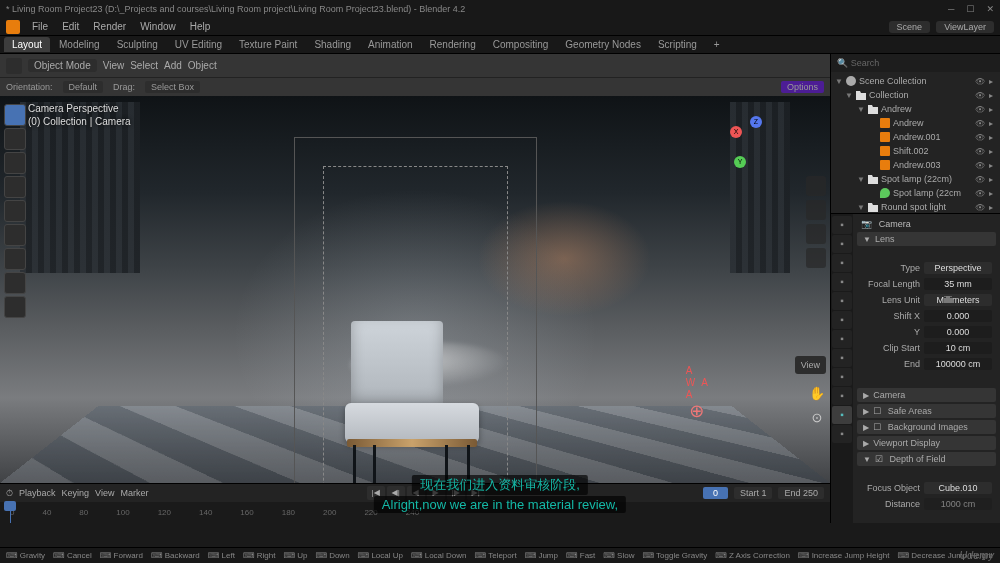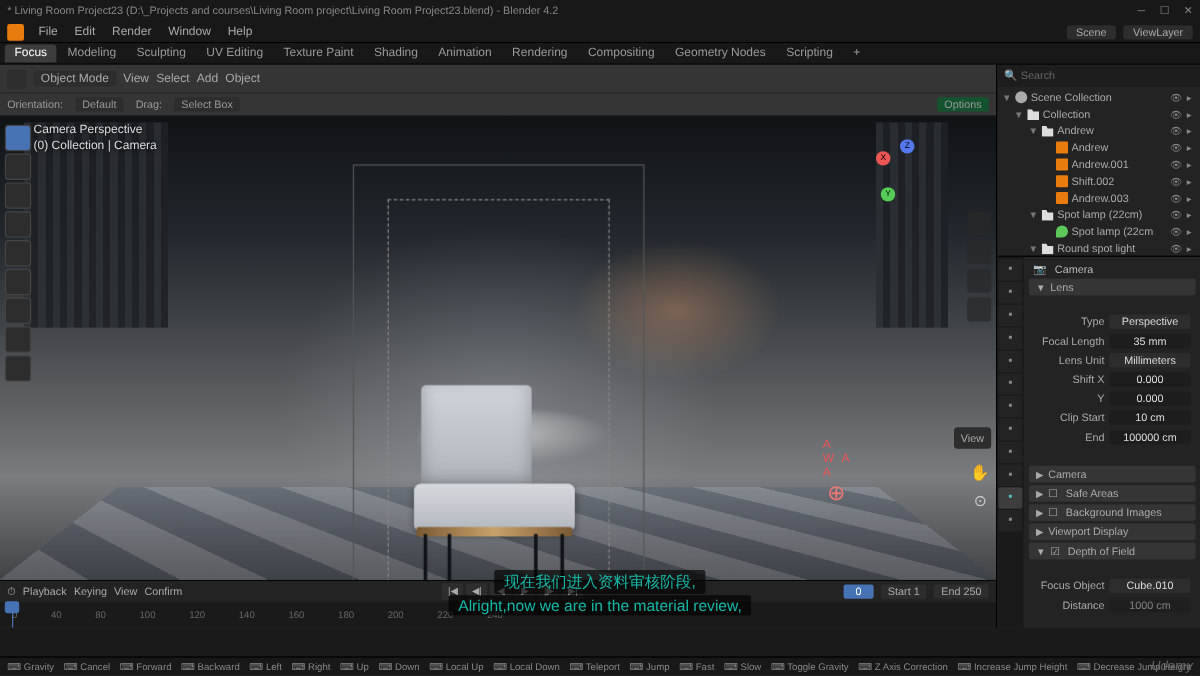--- a/index.html
+++ b/index.html
@@ -159,21 +159,21 @@
   <span>Render</span>
   <span>Window</span>
   <span>Help</span>
   <div class="right">
     <span class="btn">Scene</span>
     <span class="btn">ViewLayer</span>
   </div>
 </div>
 
 <div class="workspace-tabs">
-  <span class="active">Focus</span>
+  <span class="active">Layout</span>
   <span>Modeling</span>
   <span>Sculpting</span>
   <span>UV Editing</span>
   <span>Texture Paint</span>
   <span>Shading</span>
   <span>Animation</span>
   <span>Rendering</span>
   <span>Compositing</span>
   <span>Geometry Nodes</span>
   <span>Scripting</span>
@@ -190,21 +190,21 @@
       <span>Select</span>
       <span>Add</span>
       <span>Object</span>
     </div>
     <div class="vp-subheader">
       <span>Orientation:</span>
       <span class="mode" style="background:#2d2d2d;padding:1px 6px;border-radius:2px">Default</span>
       <span>Drag:</span>
       <span class="mode" style="background:#2d2d2d;padding:1px 6px;border-radius:2px">Select Box</span>
       <div class="rgroup">
-        <span style="background:#14532d;padding:1px 6px;border-radius:2px">Options</span>
+        <span style="background:#4c1d95;padding:1px 6px;border-radius:2px">Options</span>
       </div>
     </div>
 
     <div class="viewport">
       <div class="render-scene"></div>
       <div class="curtain left"></div>
       <div class="curtain right"></div>
       <div class="floor-rug"></div>
       <div class="chair-light"></div>
       <div class="chair">
@@ -257,21 +257,21 @@
         <div style="color:#e77;font-size:18px;text-align:center">⊕</div>
       </div>
     </div>
 
     <div class="timeline">
       <div class="tl-header">
         <span>⏱</span>
         <span>Playback</span>
         <span>Keying</span>
         <span>View</span>
-        <span>Confirm</span>
+        <span>Marker</span>
         <div class="play-controls">
           <div>|◀</div>
           <div>◀|</div>
           <div>◀</div>
           <div>▶</div>
           <div>|▶</div>
           <div>▶|</div>
         </div>
         <span class="frame-box">0</span>
         <span class="range-box"><span>Start</span>&nbsp;<span>1</span></span>

